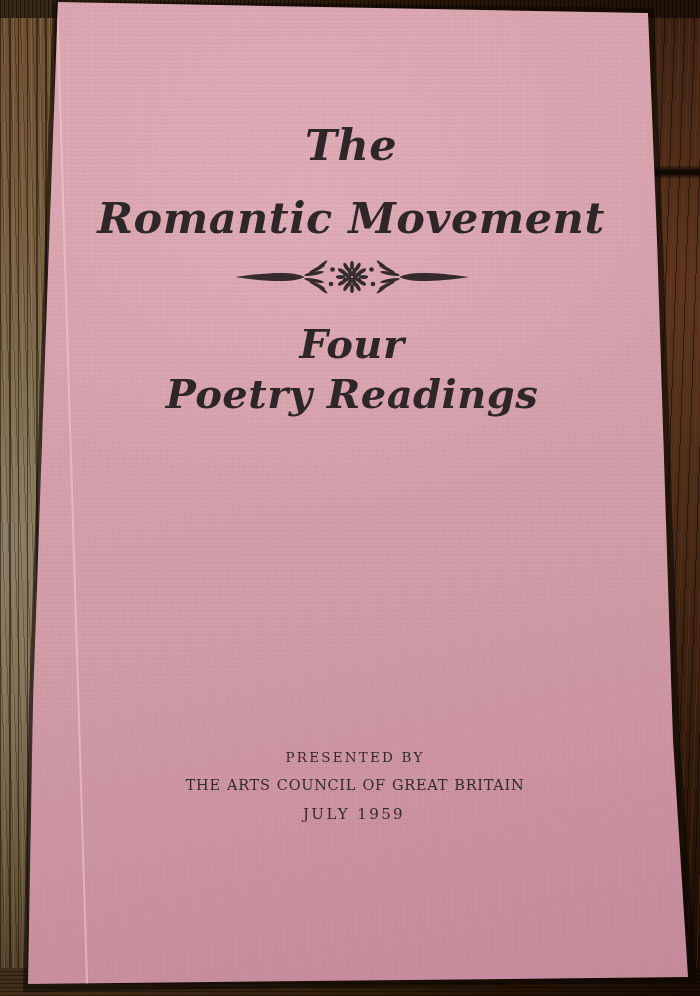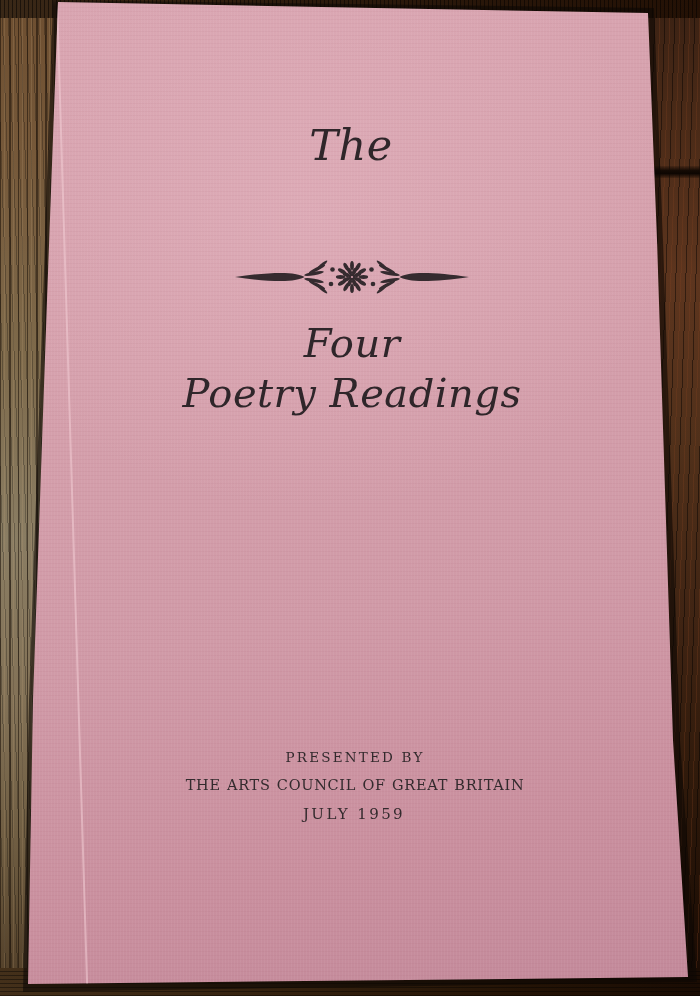--- a/index.html
+++ b/index.html
@@ -52,21 +52,21 @@
       repeating-linear-gradient(0deg, rgba(140,60,80,.05) 0 1px, transparent 1px 4px),
       radial-gradient(ellipse 520px 420px at 45% 22%, rgba(238,196,206,.28), rgba(238,196,206,0) 70%),
       linear-gradient(168deg,#d9a5b1 0%,#d5a0ac 35%,#d09aa7 60%,#c98f9e 82%,#c2899a 100%);
   }
   .page-edge-highlight{
     position:absolute;left:56px;top:0;width:2px;height:992px;
     transform:rotate(-1.75deg);transform-origin:top left;
     background:rgba(243,205,214,.55);
   }
   .cover-text{position:absolute;left:0;right:0;text-align:center;color:#2f262a;}
-  .display-italic{font-style:italic;letter-spacing:.5px;}
+  .display-italic{font-style:italic;letter-spacing:.5px;font-weight:bold;}
   .title-1{top:120px;font-size:43px;transform:translateX(1px);}
   .title-2{top:193px;font-size:43px;transform:translateX(1px);}
   .subtitle-1{top:320px;font-size:40px;transform:translateX(2px);}
   .subtitle-2{top:370px;font-size:40px;transform:translateX(2px);}
   .smallcaps{font-variant:normal;color:#332a2d;}
   .imprint-1{top:749px;font-size:13.5px;letter-spacing:2.2px;transform:translateX(5px);}
   .imprint-2{top:777px;font-size:14.5px;letter-spacing:.7px;word-spacing:1px;transform:translateX(5px);}
   .imprint-3{top:805px;font-size:15px;letter-spacing:2.4px;transform:translateX(4px);}
   .ornament{position:absolute;left:234px;top:255px;width:236px;height:44px;}
 </style>
@@ -80,20 +80,21 @@
   <div class="wood-right"></div>
   <div class="plank-gap-right"></div>
   <div class="wood-top"></div>
   <div class="wood-bottom"></div>
 
   <div class="booklet-shadow"></div>
   <div class="booklet">
     <div class="page-edge-highlight"></div>
 
     <div class="cover-text display-italic title-1">The</div>
+    <div class="cover-text display-italic title-2">Romantic Movement</div>
 
     <svg class="ornament" viewBox="0 0 236 44">
       <g id="ornL" fill="#352b2f">
         <path d="M1,22 C26,18.2 50,16.8 61,19 C66,20 69,21 70.5,22 C69,23 66,24 61,25 C50,27.2 26,25.8 1,22 Z"></path>
         <ellipse cx="83" cy="14" rx="9" ry="1.7" transform="rotate(-26 83 14)"></ellipse>
         <ellipse cx="87.5" cy="10.5" rx="7.5" ry="1.5" transform="rotate(-40 87.5 10.5)"></ellipse>
         <ellipse cx="80" cy="18.5" rx="10" ry="1.7" transform="rotate(-10 80 18.5)"></ellipse>
         <ellipse cx="83" cy="30" rx="9" ry="1.7" transform="rotate(26 83 30)"></ellipse>
         <ellipse cx="87.5" cy="33.5" rx="7.5" ry="1.5" transform="rotate(40 87.5 33.5)"></ellipse>
         <ellipse cx="80" cy="25.5" rx="10" ry="1.7" transform="rotate(10 80 25.5)"></ellipse>

